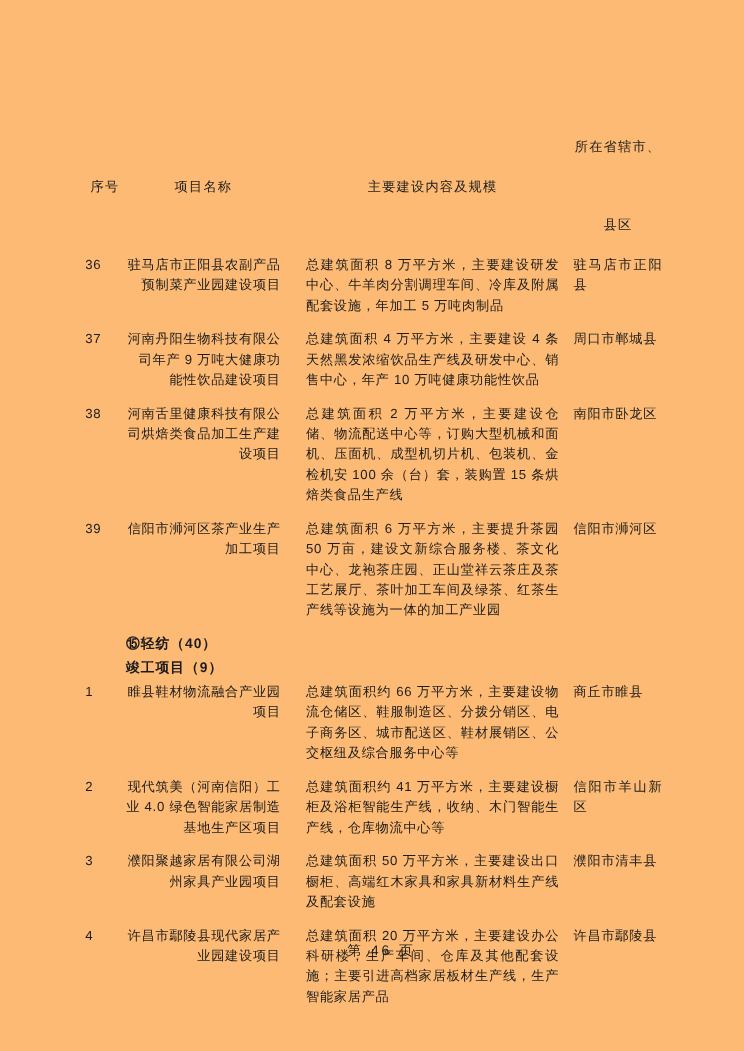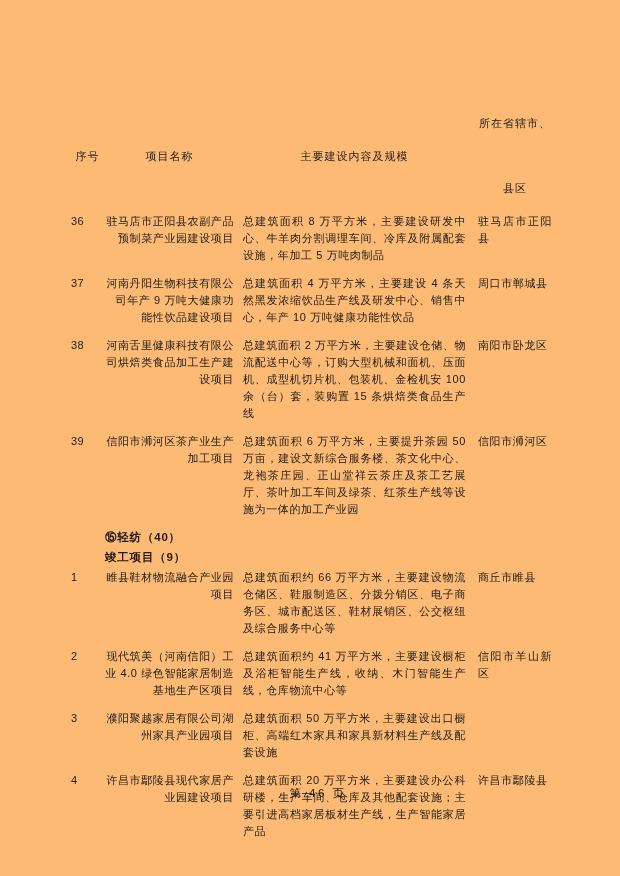--- a/index.html
+++ b/index.html
@@ -47,21 +47,21 @@
   .num {
     text-align: left;
     padding-left: 1px;
     letter-spacing: 0.5px;
   }
   .cell {
     text-align: justify;
     letter-spacing: 0.6px;
   }
   .c2 { padding-right: 9px; text-align: right; }
-  .c3 { padding-right: 12px; }
+  .c3 { padding-right: 12px; margin-left: 12px; }
   .c4 { }
   .section-h {
     font-weight: bold;
     font-size: 11.5px;
     line-height: 17px;
     margin: 0 0 3px 35px;
     letter-spacing: 0.8px;
   }
   .footer {
     position: absolute;
@@ -131,20 +131,21 @@
       <div class="c1 num">2</div>
       <div class="c2 cell">现代筑美（河南信阳）工业 4.0 绿色智能家居制造基地生产区项目</div>
       <div class="c3 cell">总建筑面积约 41 万平方米，主要建设橱柜及浴柜智能生产线，收纳、木门智能生产线，仓库物流中心等</div>
       <div class="c4 cell">信阳市羊山新区</div>
     </div>
 
     <div class="row">
       <div class="c1 num">3</div>
       <div class="c2 cell">濮阳聚越家居有限公司湖州家具产业园项目</div>
       <div class="c3 cell">总建筑面积 50 万平方米，主要建设出口橱柜、高端红木家具和家具新材料生产线及配套设施</div>
+      <div class="c4 cell">濮阳市清丰县</div>
     </div>
 
     <div class="row">
       <div class="c1 num">4</div>
       <div class="c2 cell">许昌市鄢陵县现代家居产业园建设项目</div>
       <div class="c3 cell">总建筑面积 20 万平方米，主要建设办公科研楼，生产车间、仓库及其他配套设施；主要引进高档家居板材生产线，生产智能家居产品</div>
       <div class="c4 cell">许昌市鄢陵县</div>
     </div>
 
   </div>

